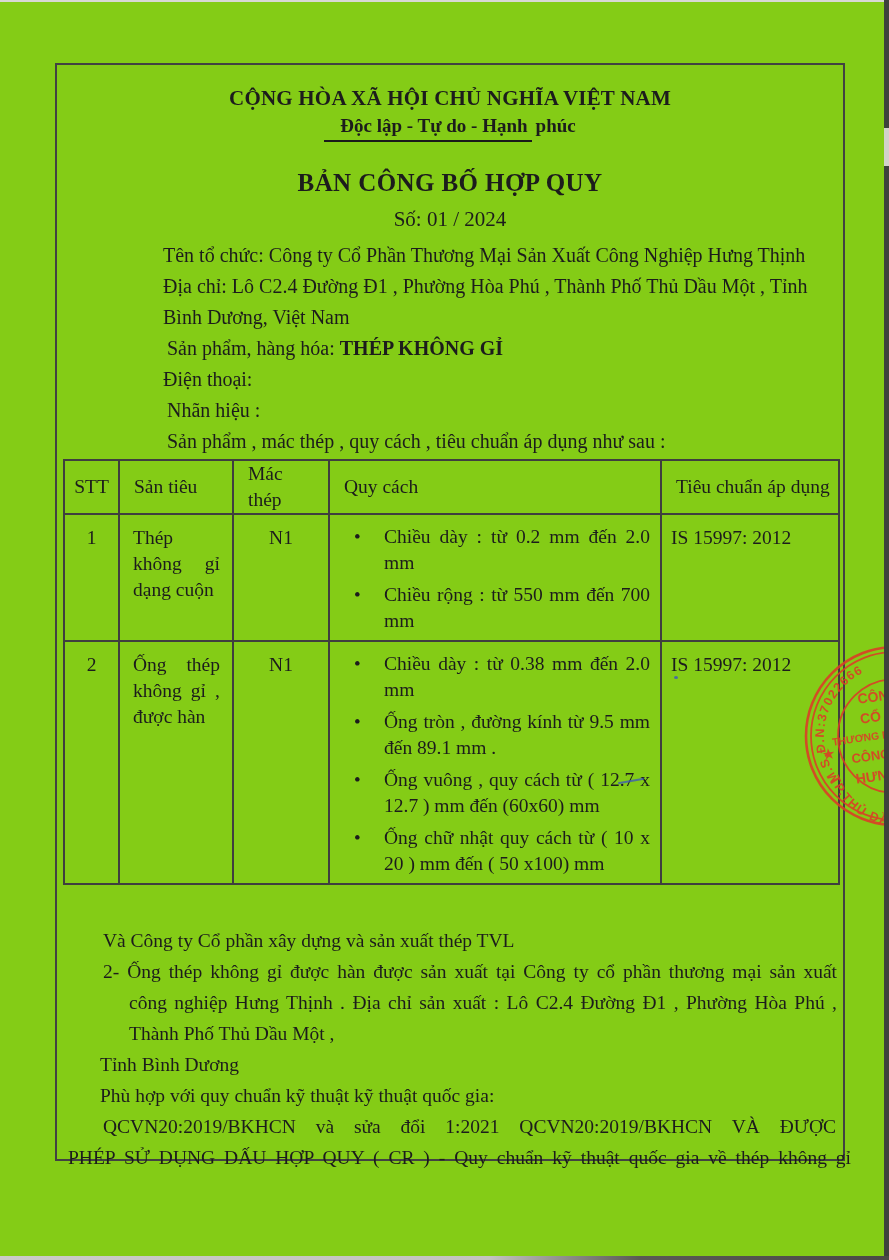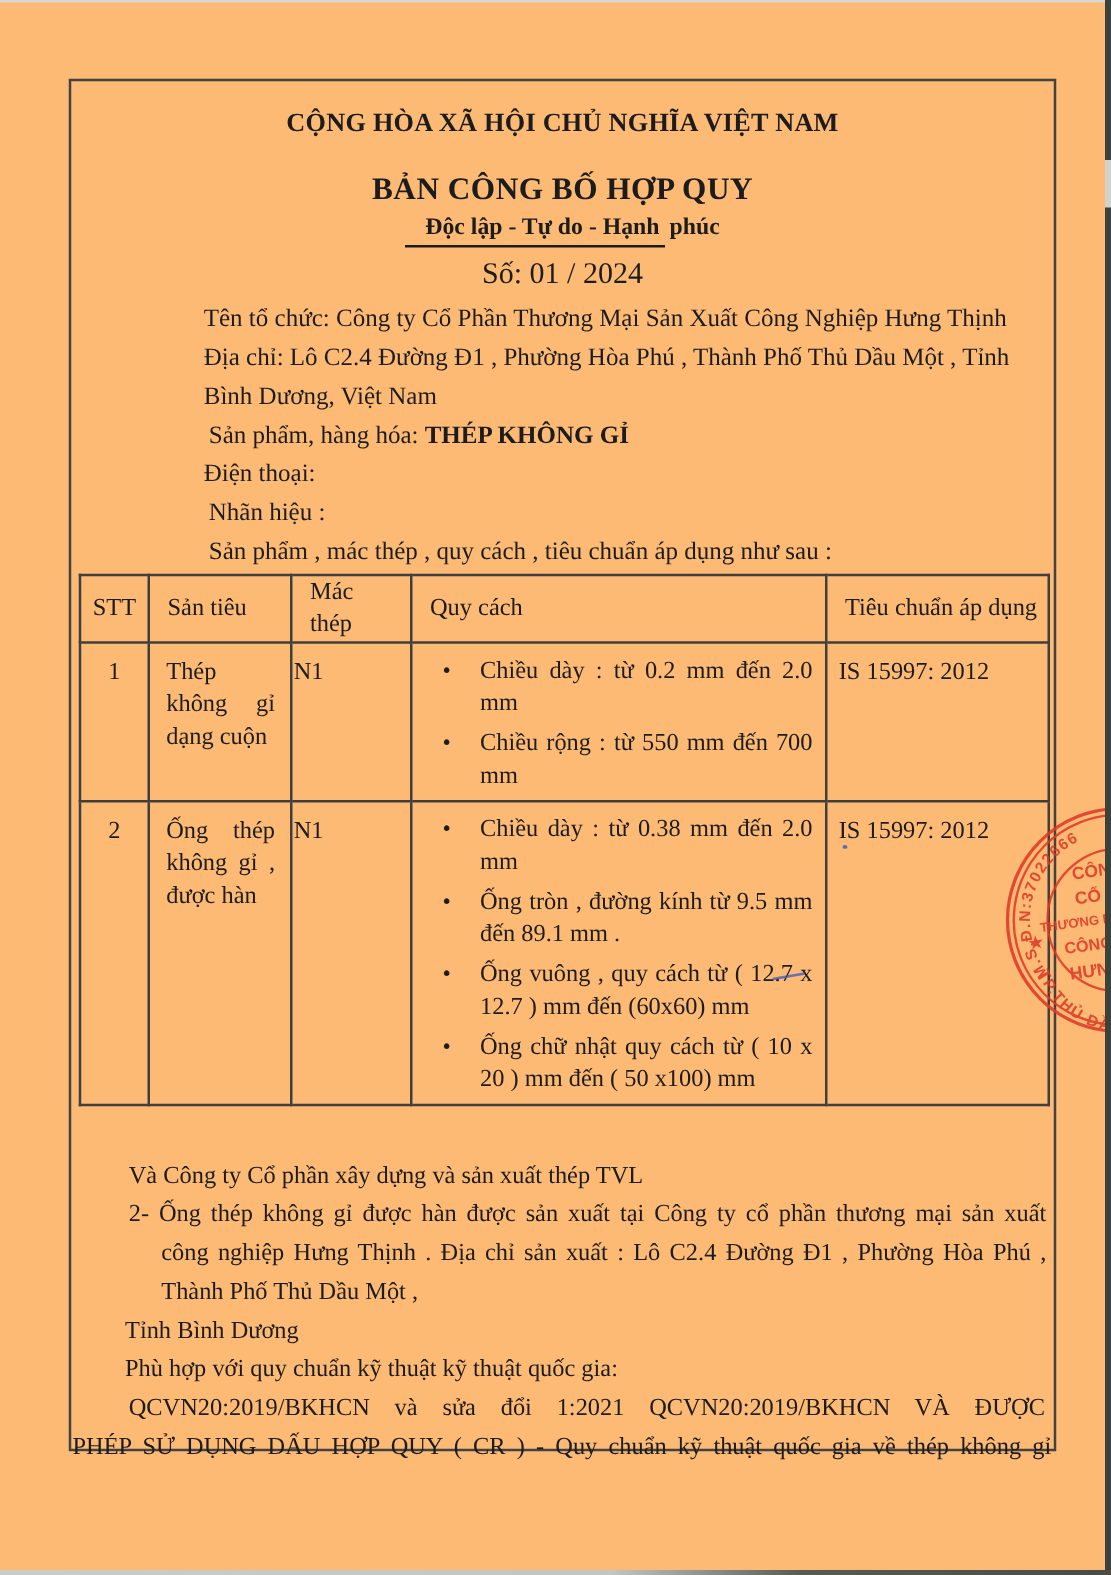--- a/index.html
+++ b/index.html
@@ -1,84 +1,84 @@
 <!DOCTYPE html>
 <html><head>
 <meta charset="utf-8">
 <style>
   html,body{margin:0;padding:0;background:#e8e8e6;}
-  .page{position:relative;width:889px;height:1260px;background:#fdba74;overflow:hidden;
+  .page{position:relative;width:889px;height:1260px;background:#84cc16;overflow:hidden;
         font-family:"Liberation Serif", serif;color:#1c1c1c;}
   
   .edge-top{position:absolute;left:0;top:0;width:889px;height:2px;background:#d8d8d4;}
   .edge-right{position:absolute;right:0;top:0;width:5px;height:1260px;background:#3d413c;z-index:40;}
   .edge-right-notch{position:absolute;right:0;top:128px;width:5px;height:38px;background:#d2d2ca;z-index:41;}
   .edge-bottom{position:absolute;left:0;bottom:0;width:889px;height:4px;z-index:40;
         background:linear-gradient(to right,#cbcbc9 0%,#c4c4c1 55%,#5a5a55 72%,#4a4a46 100%);}
   
   .frame{position:absolute;left:55px;top:63px;width:790px;height:1098px;border:2px solid #424242;
          box-sizing:border-box;padding-top:10px;}
   .center{text-align:center;}
   .nat{font-size:21px;font-weight:bold;letter-spacing:.2px;margin-top:10px;line-height:26px;}
   .motto{font-size:19px;font-weight:bold;margin-top:3px;line-height:24px;}
   .motto .u{display:inline-block;border-bottom:2px solid #1a1a1a;padding:0 4px 2px 16px;}
   .motto .tail{padding-left:4px;}
   .title{font-size:25px;font-weight:bold;letter-spacing:.4px;margin-top:26px;line-height:30px;}
-  .num{font-size:24px;margin-top:8px;line-height:26px;}
+  .num{font-size:21px;margin-top:8px;line-height:26px;}
   .body-block{margin-top:8px;padding-left:48px;}
   .para{margin-left:58px;margin-right:20px;font-size:20px;line-height:31px;}
   .para.ind2{margin-left:62px;}
   .bold{font-weight:bold;}
   
   table.doc-table{border-collapse:collapse;margin-left:6px;margin-top:2px;width:775px;table-layout:fixed;
                   font-size:19.5px;}
   .doc-table th,.doc-table td{border:2px solid #3f3f3f;font-weight:normal;vertical-align:top;line-height:26px;}
   .doc-table th{height:40px;vertical-align:middle;text-align:left;padding:0 8px 0 14px;}
   .doc-table th.c{text-align:center;padding:0;}
   td.stt{text-align:center;padding-top:10px;}
   td.prod{padding:10px 12px 16px 13px;text-align:justify;}
-  td.grade{padding-top:10px;}
+  td.grade{text-align:center;padding-top:10px;}
   td.specs{padding:9px 10px 0 24px;}
   td.std{padding:10px 6px 1px 9px;}
   .spec-item{display:flex;margin-bottom:6px;}
   .spec-bullet{width:30px;flex:0 0 30px;font-size:19px;line-height:26px;}
   .spec-text{flex:1;text-align:justify;line-height:26px;}
   tr.r1{height:99px;} tr.r2{height:234px;}
   
   .notes{margin-top:40px;font-size:19.5px;line-height:31px;}
   .nline{margin-left:46px;width:734px;}
   .just{text-align:justify;text-align-last:justify;}
   .nline.cont{margin-left:72px;width:708px;}
   .nline.prov{margin-left:43px;width:740px;}
   .nline.reg1{margin-left:46px;width:733px;}
-  .nline.reg2{margin-left:1px;width:783px;}
+  .nline.reg2{margin-left:11px;width:783px;}
   
   .pen-squiggle{position:absolute;left:618px;top:780px;width:26px;height:0;border-top:2px solid #3a56c0;
                 transform:rotate(-10deg);opacity:.75;z-index:5;}
   .pen-dot{position:absolute;left:674px;top:676px;width:4px;height:3px;background:#3a56c0;border-radius:50%;
            opacity:.8;z-index:5;}
   
   .stamp{position:absolute;left:790px;top:631px;width:210px;height:210px;z-index:10;opacity:.88;}
   .stamp text,.stamp textPath{font-family:"Liberation Sans", sans-serif;font-weight:bold;}
 </style>
 </head>
 <body>
 
 <div class="page">
   <div class="edge-top"></div>
 
   <div class="frame">
 
     <div class="center nat">CỘNG HÒA XÃ HỘI CHỦ NGHĨA VIỆT NAM</div>
 
-    <div class="center title">BẢN CÔNG BỐ HỢP QUY</div>
-
     <div class="center motto">
       <span class="u">Độc lập - Tự do - Hạnh</span><span class="tail">phúc</span>
     </div>
+
+    <div class="center title">BẢN CÔNG BỐ HỢP QUY</div>
 
     <div class="center num">Số: 01 / 2024</div>
 
     <div class="body-block">
       <div class="para">Tên tổ chức: Công ty Cổ Phần Thương Mại Sản Xuất Công Nghiệp Hưng Thịnh</div>
       <div class="para">Địa chỉ: Lô C2.4 Đường Đ1 , Phường Hòa Phú , Thành Phố Thủ Dầu Một , Tỉnh</div>
       <div class="para">Bình Dương, Việt Nam</div>
       <div class="para ind2"><span>Sản phẩm, hàng hóa: </span><span class="bold">THÉP KHÔNG GỈ</span></div>
       <div class="para">Điện thoại:</div>
       <div class="para ind2">Nhãn hiệu :</div>

